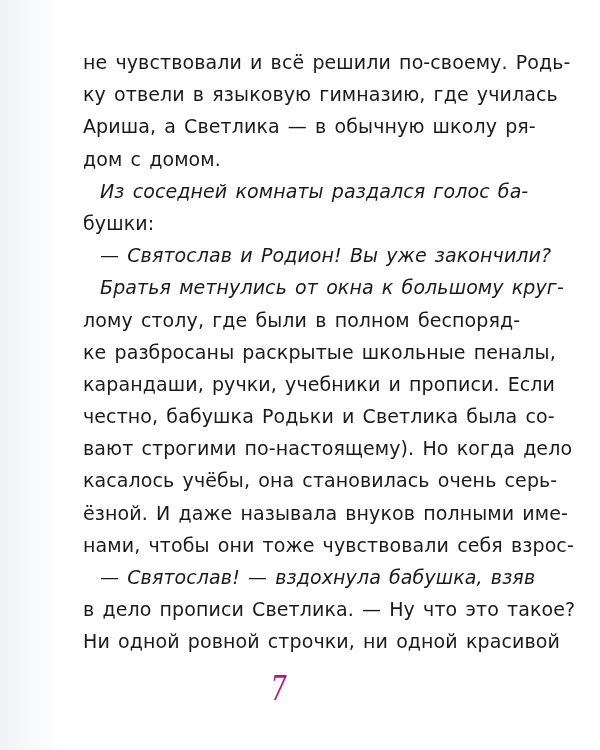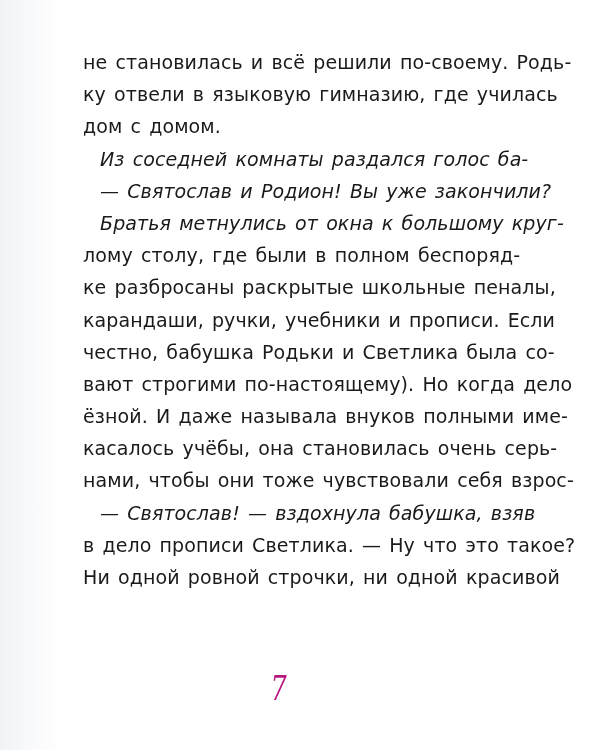--- a/index.html
+++ b/index.html
@@ -43,32 +43,34 @@
     line-height: 40px;
     transform: scaleX(0.75);
   }
 </style>
 </head>
 <body>
 
 <div class="gutter-shadow"></div>
 
 <div class="page-text">
-  <div class="line">не становилась и всё решили по-своему. Родь-</div>
+  <div class="line">не чувствовали и всё решили по-своему. Родь-</div>
   <div class="line">ку отвели в языковую гимназию, где училась</div>
+  <div class="line">Ариша, а Светлика — в обычную школу ря-</div>
   <div class="line last">дом с домом.</div>
   <div class="line indent">Из соседней комнаты раздался голос ба-</div>
+  <div class="line last">бушки:</div>
   <div class="line indent">— Святослав и Родион! Вы уже закончили?</div>
   <div class="line indent">Братья метнулись от окна к большому круг-</div>
   <div class="line">лому столу, где были в полном беспоряд-</div>
   <div class="line">ке разбросаны раскрытые школьные пеналы,</div>
   <div class="line">карандаши, ручки, учебники и прописи. Если</div>
   <div class="line">честно, бабушка Родьки и Светлика была со-</div>
   <div class="line">вают строгими по-настоящему). Но когда дело</div>
+  <div class="line">касалось учёбы, она становилась очень серь-</div>
   <div class="line">ёзной. И даже называла внуков полными име-</div>
-  <div class="line">касалось учёбы, она становилась очень серь-</div>
   <div class="line">нами, чтобы они тоже чувствовали себя взрос-</div>
   <div class="line indent">— Святослав! — вздохнула бабушка, взяв</div>
   <div class="line">в дело прописи Светлика. — Ну что это такое?</div>
   <div class="line">Ни одной ровной строчки, ни одной красивой</div>
 </div>
 
 <div class="page-number">7</div>
 
 </body></html>

